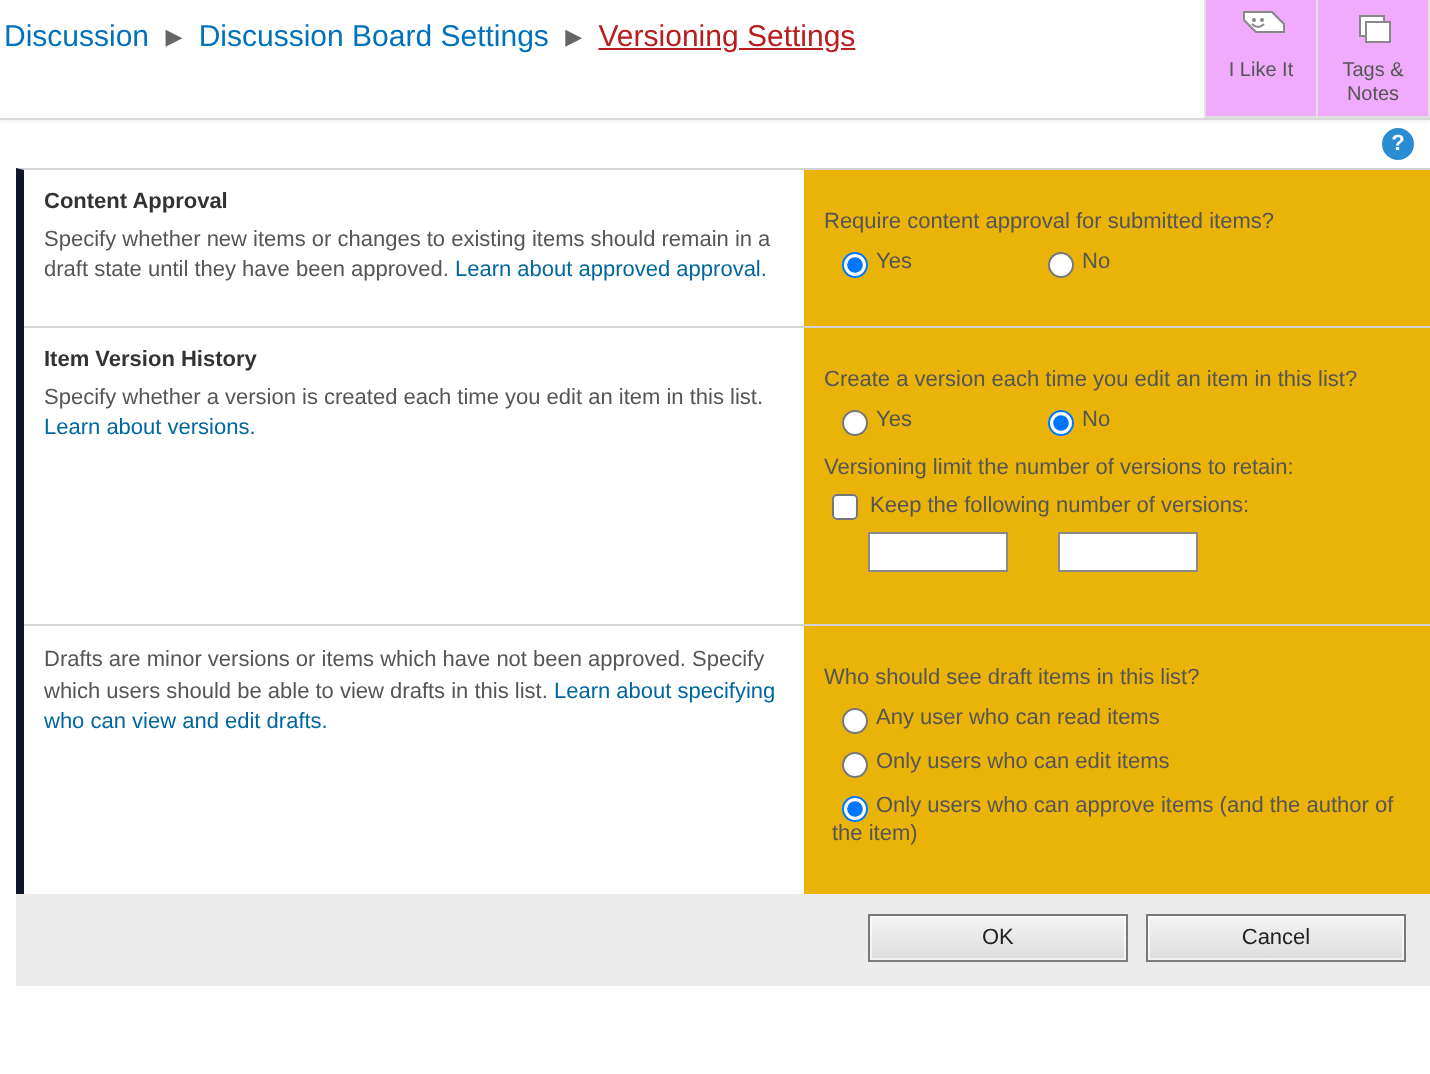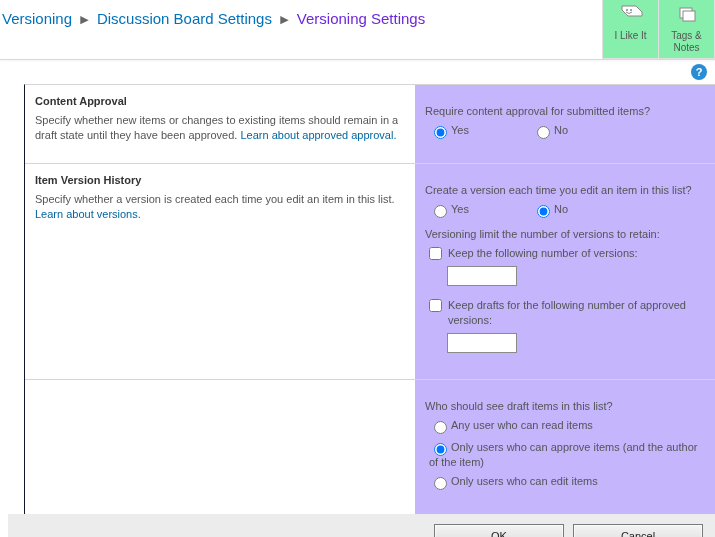--- a/index.html
+++ b/index.html
@@ -31,36 +31,37 @@
   }
   .breadcrumb .bc-sep {
     color: #666;
     font-size: 11px;
     padding: 0 4px;
     display: inline-block;
     position: relative;
     top: -1px;
   }
   .breadcrumb .bc-current {
-    color: #6d28d9;
+    color: #b91c1c;
+    text-decoration: underline;
   }
   .ribbon-actions {
     display: flex;
     border-left: 1px solid #e0e0e0;
   }
   .ribbon-btn {
     width: 56px;
     text-align: center;
     padding: 4px 4px 4px 4px;
     font-size: 10px;
     color: #555;
     border-right: 1px solid #e0e0e0;
     border-bottom: 1px solid #e0e0e0;
     line-height: 1.2;
-    background: #86efac;
+    background: #f0abfc;
     cursor: pointer;
   }
   .ribbon-btn svg { display: block; margin: 0 auto 2px auto; }
   .help-row {
     text-align: right;
     padding: 4px 8px 2px 0;
   }
   .help-icon {
     display: inline-flex;
     align-items: center;
@@ -69,35 +70,35 @@
     border-radius: 50%;
     background: #2a8dd4;
     color: #fff;
     font-weight: bold;
     font-size: 11px;
     cursor: pointer;
   }
 
   .settings-area {
     border-top: 1px solid #d5d5d5;
-    border-left: 1px solid #0f172a;
-    margin: 2px 0 0 24px;
+    border-left: 4px solid #0f172a;
+    margin: 2px 0 0 8px;
   }
   .section {
     display: flex;
     border-bottom: 1px solid #d5d5d5;
   }
   .section:last-of-type { border-bottom: none; }
   .section .left {
     width: 390px;
     padding: 10px 12px 18px 10px;
   }
   .section .right {
     flex: 1;
-    background: #c4b5fd;
+    background: #eab308;
     padding: 20px 10px 18px 10px;
     color: #555;
   }
   .sec-title {
     font-weight: bold;
     font-size: 11px;
     color: #333;
     margin-bottom: 6px;
   }
   .sec-desc { line-height: 1.4; color:#555;}
@@ -135,21 +136,21 @@
     margin-left: 6px;
     cursor:pointer;
     box-shadow: inset 0 0 0 1px rgba(255,255,255,0.6);
   }
 </style>
 </head>
 <body>
 
 <div class="topbar">
   <div class="breadcrumb">
-    <a class="bc-link">Versioning</a>
+    <a class="bc-link">Discussion</a>
     <span class="bc-sep">▶</span>
     <a class="bc-link">Discussion Board Settings</a>
     <span class="bc-sep">▶</span>
     <span class="bc-current">Versioning Settings</span>
   </div>
   <div class="ribbon-actions">
     <div class="ribbon-btn">
       <svg width="26" height="24" viewBox="0 0 26 24">
         <path d="M4 2 L18 2 L24 8 L24 12 L10 12 L4 6 Z" fill="#fff" stroke="#888" stroke-width="1"></path>
         <circle cx="9" cy="6" r="1" fill="#888"></circle>
@@ -202,41 +203,40 @@
       <div class="radio-row inline">
         <label><input type="radio" name="ver" style=""><span>Yes</span></label>
         <label><input type="radio" name="ver" checked="" style=""><span>No</span></label>
       </div>
       <div class="field-label" style="margin-top:10px">Versioning limit the number of versions to retain:</div>
       <div class="check-row">
         <input type="checkbox" style="">
         <div class="ck-text">Keep the following number of versions:</div>
       </div>
       <input class="num-input" type="text" style="">
-      <div class="check-row">
-        <input type="checkbox" style="">
-        <div class="ck-text">Keep drafts for the following number of approved versions:</div>
-      </div>
       <input class="num-input" type="text" style="">
     </div>
   </div>
 
   <div class="section">
     <div class="left">
+      <div class="sec-desc">
+        <span>Drafts are minor versions or items which have not been approved. Specify which users should be able to view drafts in this list.  </span><a class="link">Learn about specifying who can view and edit drafts.</a>
+      </div>
     </div>
     <div class="right">
       <div class="field-label">Who should see draft items in this list?</div>
       <div class="radio-row">
         <label><input type="radio" name="draft" style=""><span>Any user who can read items</span></label>
       </div>
       <div class="radio-row">
+        <label><input type="radio" name="draft" style=""><span>Only users who can edit items</span></label>
+      </div>
+      <div class="radio-row">
         <label><input type="radio" name="draft" checked="" style=""><span>Only users who can approve items (and the author of the item)</span></label>
-      </div>
-      <div class="radio-row">
-        <label><input type="radio" name="draft" style=""><span>Only users who can edit items</span></label>
       </div>
     </div>
   </div>
 
 </div>
 
 <div class="button-row">
   <button class="btn">OK</button>
   <button class="btn">Cancel</button>
 </div>

